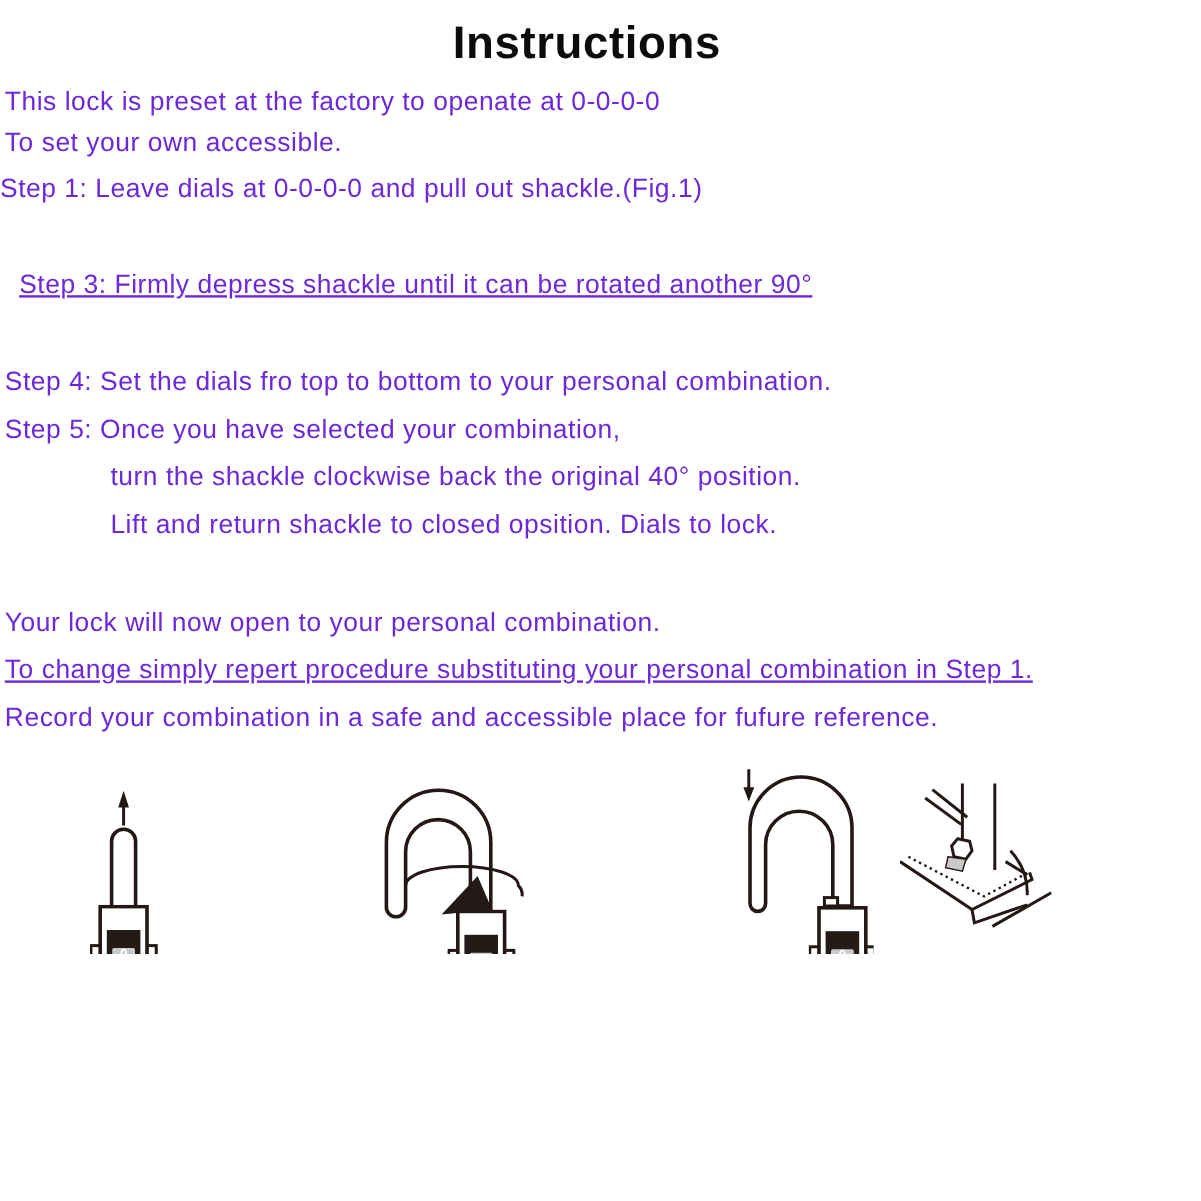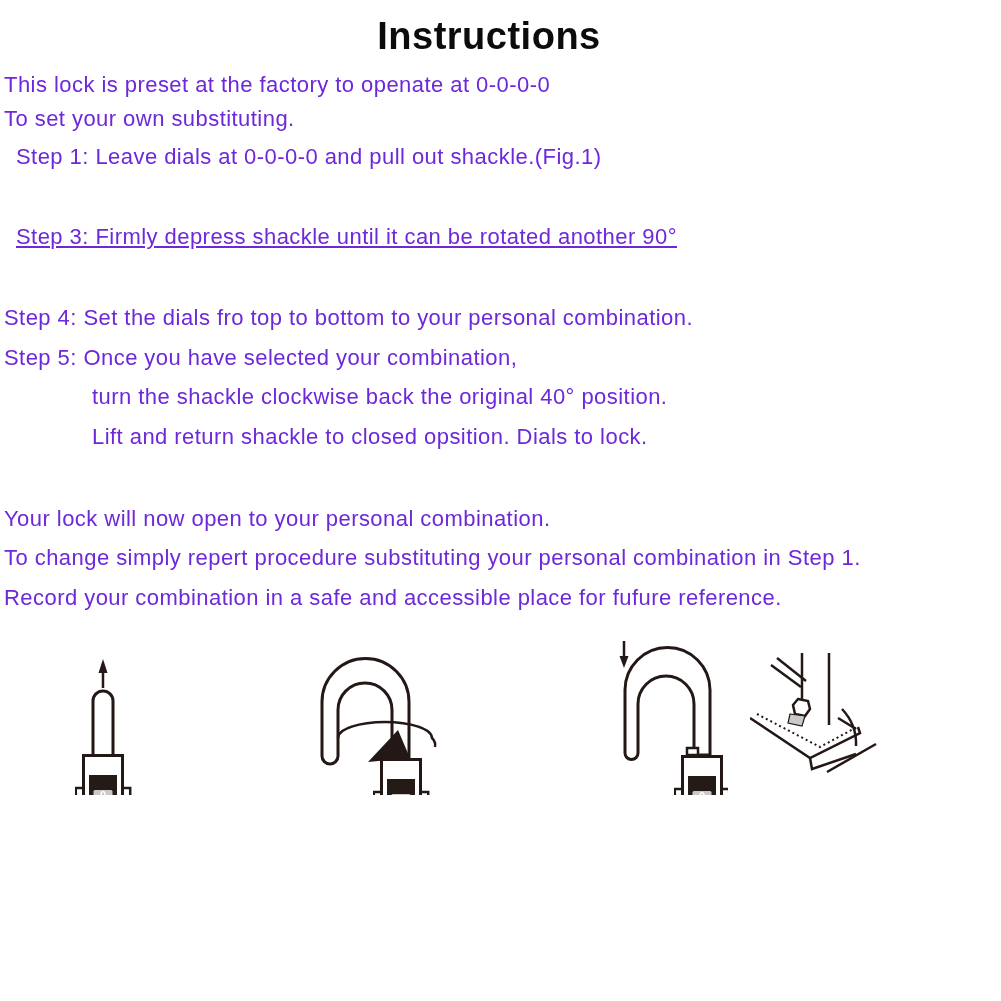--- a/index.html
+++ b/index.html
@@ -26,29 +26,29 @@
   .fig { position:absolute; }
 </style>
 </head>
 <body>
 
 <div class="page">
 
   <div class="title">Instructions</div>
 
   <div class="line" style="left:4px;  top:72px;">This lock is preset at the factory to openate at 0-0-0-0</div>
-  <div class="line" style="left:4px;  top:106px;">To set your own substituting.</div>
-  <div class="line" style="left:16px;  top:144px;">Step 1: Leave dials at 0-0-0-0 and pull out shackle.(Fig.1)</div>
+  <div class="line" style="left:4px;  top:106px;">To set your own accessible.</div>
+  <div class="line" style="left:0;  top:144px;">Step 1: Leave dials at 0-0-0-0 and pull out shackle.(Fig.1)</div>
   <div class="line" style="left:16px;  top:224px;text-decoration:underline;">Step 3: Firmly depress shackle until it can be rotated another 90°</div>
   <div class="line" style="left:4px;  top:305px;">Step 4: Set the dials fro top to bottom to your personal combination.</div>
   <div class="line" style="left:4px;  top:345px;">Step 5: Once you have selected your combination,</div>
   <div class="line" style="left:92px; top:384px;">turn the shackle clockwise back the original 40° position.</div>
   <div class="line" style="left:92px; top:424px;">Lift and return shackle to closed opsition. Dials to lock.</div>
   <div class="line" style="left:4px;  top:506px;">Your lock will now open to your personal combination.</div>
-  <div class="line" style="left:4px;  top:545px;">To change simply repert procedure substituting your personal combination in Step 1.</div>
+  <div class="line" style="left:4px;  top:545px;text-decoration:underline;">To change simply repert procedure substituting your personal combination in Step 1.</div>
   <div class="line" style="left:4px;  top:585px;">Record your combination in a safe and accessible place for fufure reference.</div>
 
   <svg width="0" height="0" style="position:absolute" aria-hidden="true">
     <defs>
       <symbol id="lockbody">
 
         <g fill="#ffffff" stroke="#231815" stroke-width="2.5">
           <rect x="0.8" y="34" width="8" height="12.5"></rect>
           <rect x="0.8" y="62" width="8" height="12.5"></rect>
           <rect x="0.8" y="90" width="8" height="12.5"></rect>

